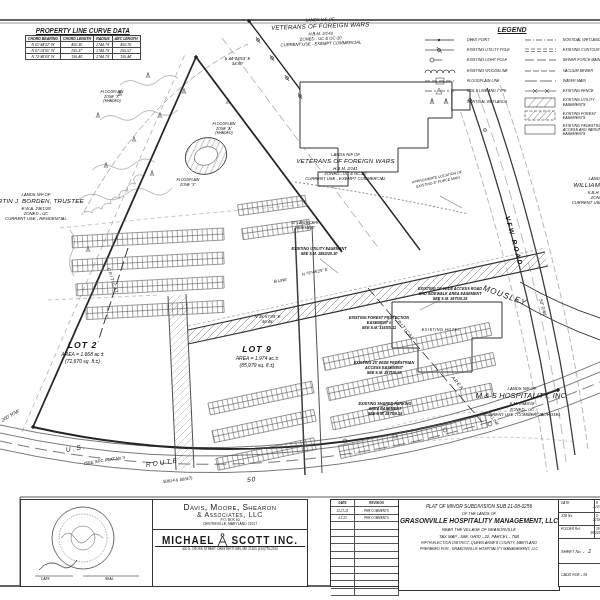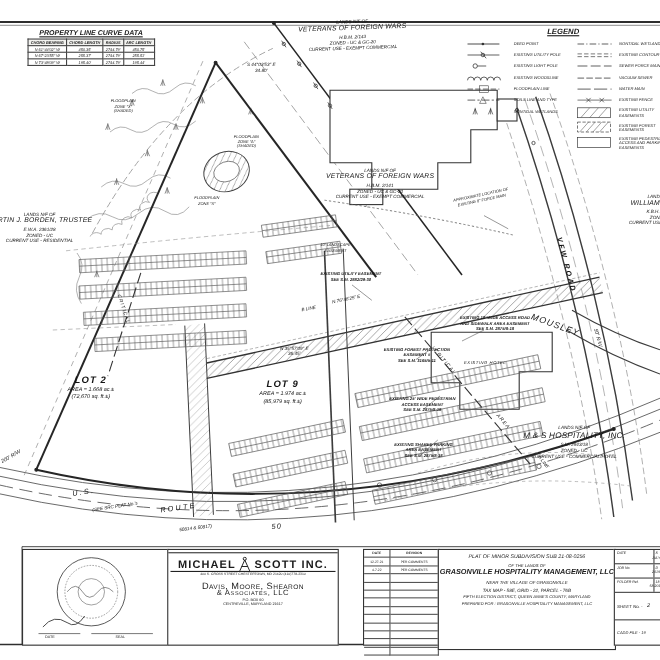--- a/index.html
+++ b/index.html
@@ -568,37 +568,37 @@
       <path d="M40,38 q8,-10 14,0 q6,10 14,0 q6,-8 14,0" fill="none" stroke="#555" stroke-width="0.6"></path>
       <path d="M18,70 q10,-12 22,-4 q8,6 16,-6" fill="none" stroke="#333" stroke-width="0.8"></path>
       <line x1="14" y1="76" x2="52" y2="76" stroke="#333" stroke-width="0.6"></line>
       <line x1="62" y1="76" x2="118" y2="76" stroke="#333" stroke-width="0.6"></line>
     </svg>
     <div style="position:absolute;left:20px;top:77px;font-size:3.4px;">DATE</div>
     <div style="position:absolute;left:84px;top:77px;font-size:3.4px;">SEAL</div>
   </div>
 
   <div class="tb" style="left:152px;top:499px;width:154px;height:86px;">
+    <div style="padding-top:3px;">
+      <div class="firm1">Davis, Moore, Shearon</div>
+      <div class="firm1b">&amp; Associates, LLC</div>
+      <div class="firmaddr">P.O. BOX 60</div>
+      <div class="firmaddr">CENTREVILLE, MARYLAND 21617</div>
+    </div>
     <div style="border-top:.8px solid #333;margin-top:2px;padding-top:2px;">
       <div class="ms2name">
         <span>MICHAEL</span>
         <svg width="13" height="13" style="margin:0 2px;">
           <circle cx="6.5" cy="2" r="1.4" fill="none" stroke="#222" stroke-width="0.9"></circle>
           <path d="M6.5,3 L2,13 M6.5,3 L11,13 M3.6,9 L9.4,9" stroke="#222" stroke-width="0.9" fill="none"></path>
         </svg>
         <span>SCOTT INC.</span>
       </div>
       <div class="firmaddr" style="font-size:3.1px;">400 S. CROSS STREET CHESTERTOWN, MD 21620 (410)778-2310</div>
     </div>
-    <div style="padding-top:3px;">
-      <div class="firm1">Davis, Moore, Shearon</div>
-      <div class="firm1b">&amp; Associates, LLC</div>
-      <div class="firmaddr">P.O. BOX 60</div>
-      <div class="firmaddr">CENTREVILLE, MARYLAND 21617</div>
-    </div>
   </div>
 
   <div class="tb" style="left:330px;top:499px;width:68px;height:86px;">
     <div class="rtable">
       <div style="font-weight:bold;">DATE</div>
       <div style="font-weight:bold;">REVISION</div>
       <div>12-27-21</div>
       <div>PER COMMENTS</div>
       <div>4-7-22</div>
       <div>PER COMMENTS</div>

